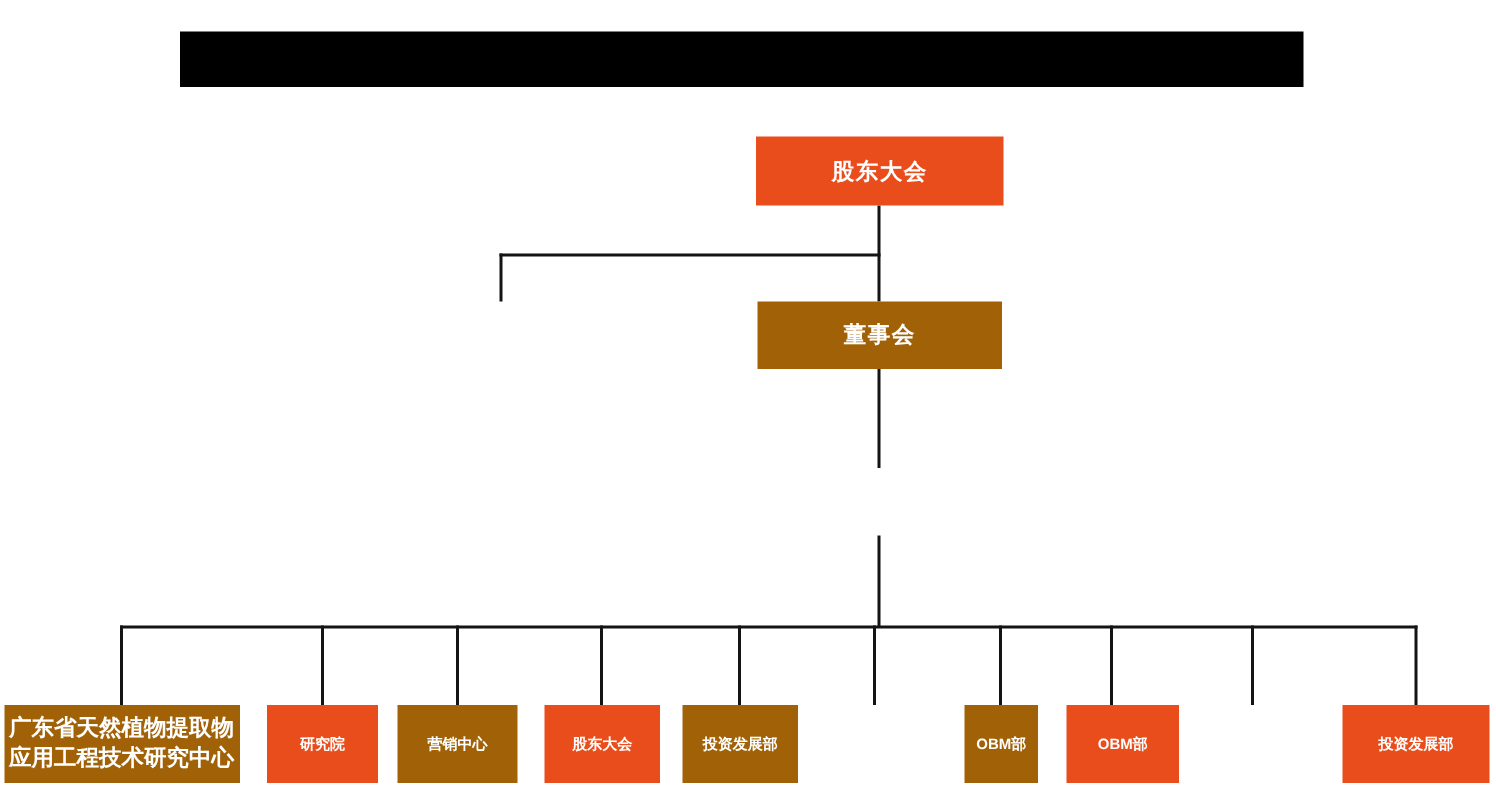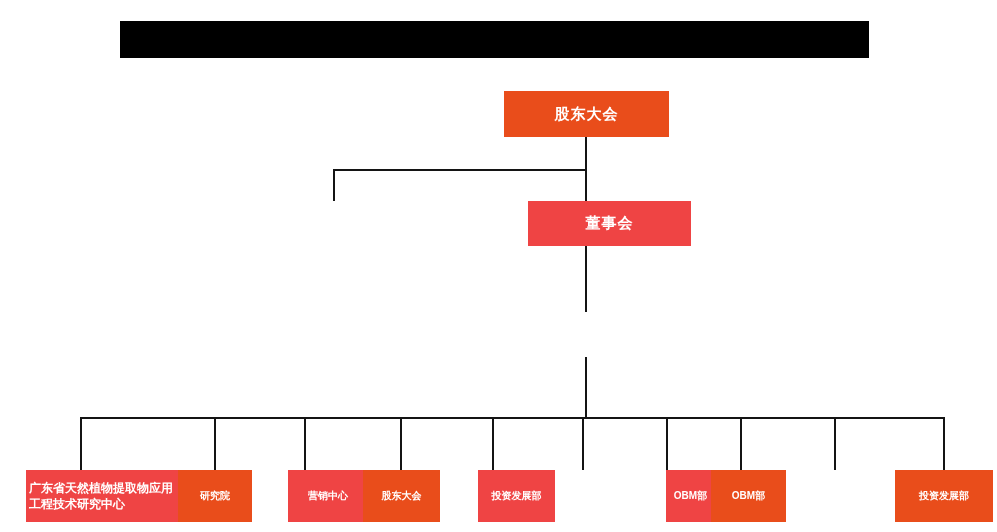--- a/index.html
+++ b/index.html
@@ -4,24 +4,24 @@
 <style>
   html,body{margin:0;padding:0;background:#ffffff;}
   body{font-family:"Liberation Sans","DejaVu Sans",sans-serif;}
   .stage{position:relative;width:997px;height:532px;background:#ffffff;overflow:hidden;}
   .redacted{position:absolute;left:120px;top:21px;width:749px;height:37px;background:#000000;}
   .box{
     position:absolute;display:flex;align-items:center;justify-content:center;
     color:#ffffff;font-weight:bold;text-align:left;box-sizing:border-box;
   }
   .primary{background:#e94d1b;}
-  .secondary{background:#ef4444;margin-left:23px;}
+  .secondary{background:#a16207;}
   .lvl{font-size:15px;letter-spacing:1px;}
   .dept{font-size:10px;}
-  .dept-long{font-size:12px;line-height:1.35;padding:0 3px;letter-spacing:0;}
+  .dept-long{font-size:15px;line-height:1.35;padding:0 3px;letter-spacing:0;}
   .line{position:absolute;background:#141414;}
 </style>
 </head>
 <body>
 
 <div class="stage">
 
   <div class="redacted"></div>
 
   <div class="line" style="left:585px;top:137px;width:2px;height:64px"></div>

